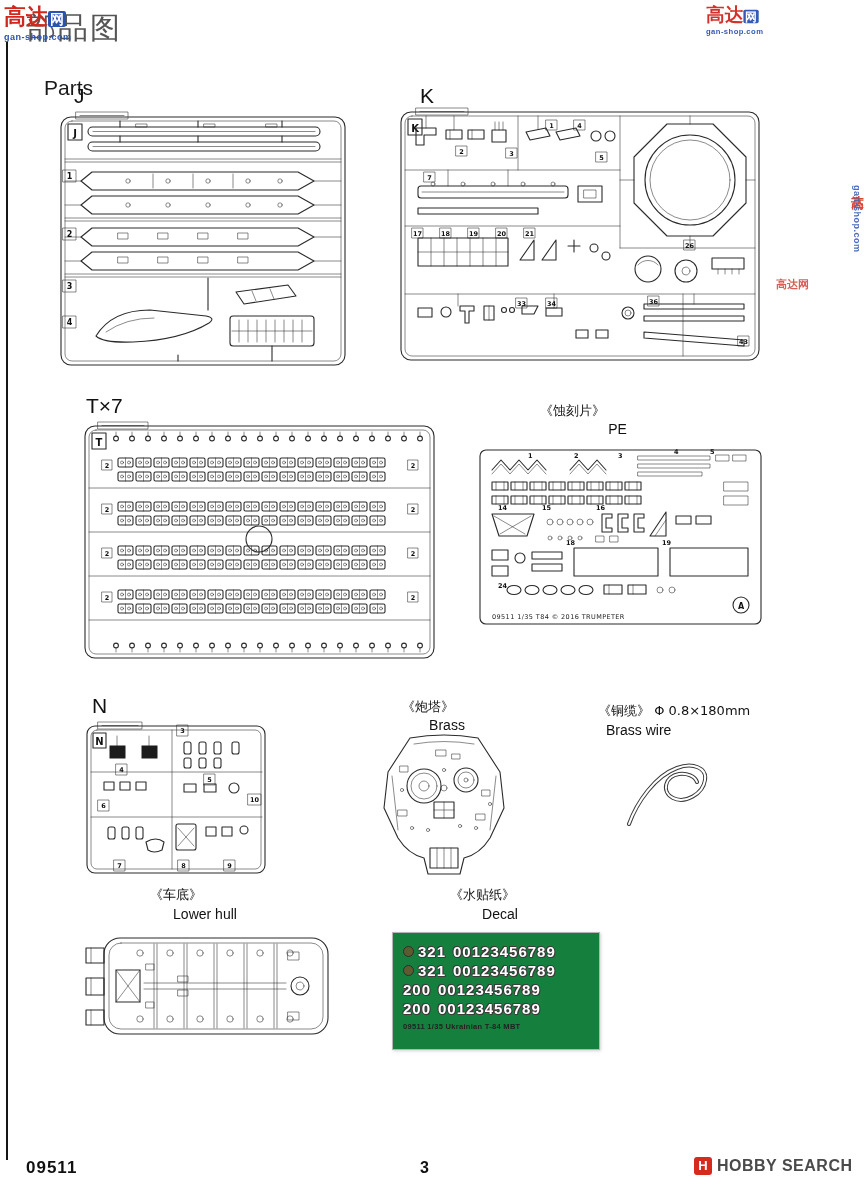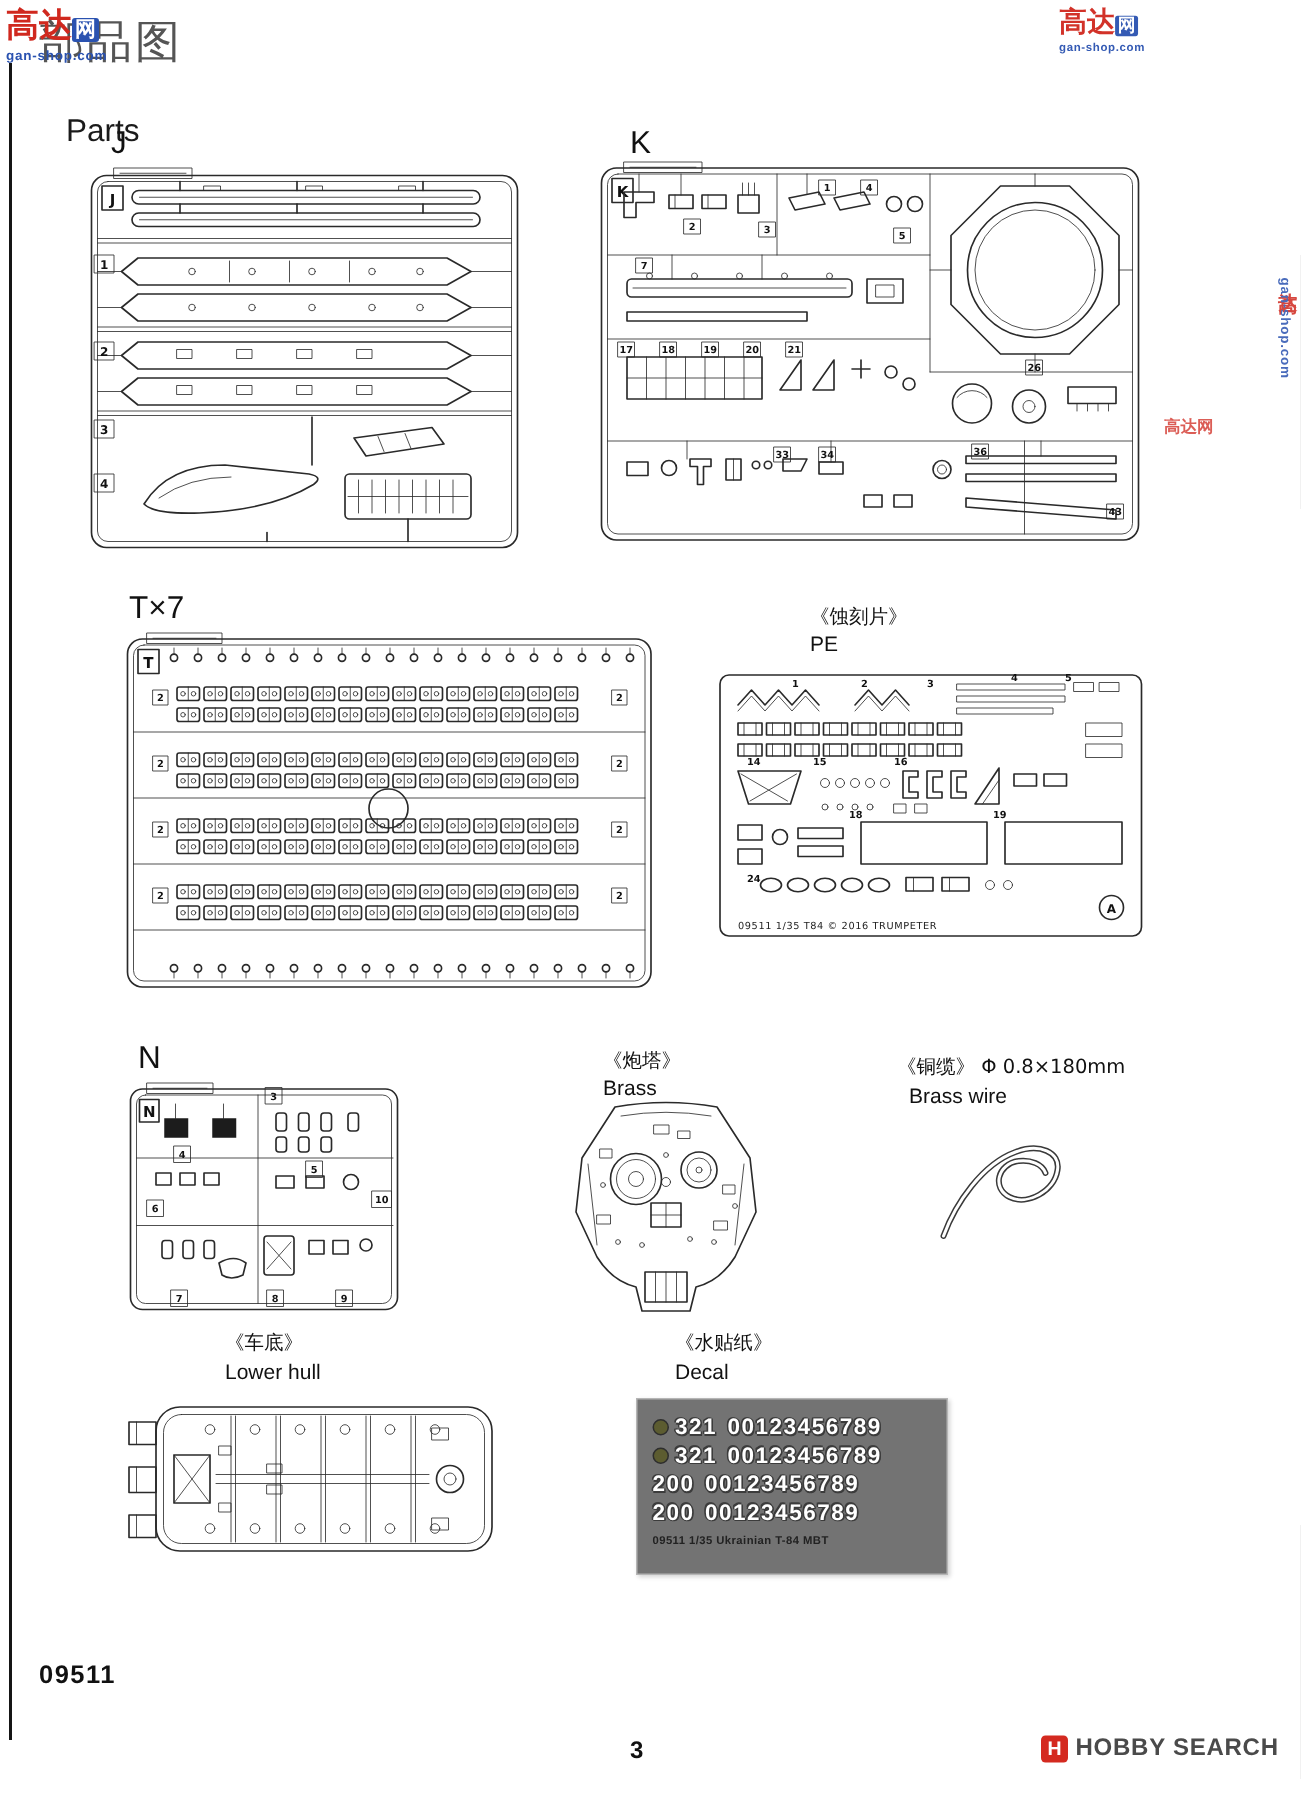--- a/index.html
+++ b/index.html
@@ -6,53 +6,53 @@
   .page{position:relative;width:867px;height:1200px;background:#ffffff;overflow:hidden;
         font-family:"Liberation Sans",sans-serif;color:#111;}
   .abs{position:absolute;}
   
   .scan-edge{position:absolute;left:6px;top:42px;width:2px;height:1118px;background:#151515;}
   
   .hdr-cn{position:absolute;left:26px;top:8px;font:400 30px "DejaVu Sans",sans-serif;color:#555;letter-spacing:2px;}
   .hdr-en{position:absolute;left:44px;top:48px;font:400 21px "Liberation Sans",sans-serif;color:#1a1a1a;margin-top:28px;}
   .sec-label{position:absolute;font:400 21px "Liberation Sans",sans-serif;color:#111;}
   .cn-label{position:absolute;font:400 13px "DejaVu Sans",sans-serif;color:#111;}
-  .en-label{position:absolute;font:400 14px "Liberation Sans",sans-serif;color:#111;}
+  .en-label{position:absolute;font:400 14px "Liberation Sans",sans-serif;color:#111;text-align:center;}
   
   .wm{position:absolute;z-index:6;line-height:1.05;}
   .wm .cn-main{color:#d0281e;font:900 22px "DejaVu Sans",sans-serif;}
   .wm .cn-badge{color:#fff;background:#2a52b0;font:900 14px "DejaVu Sans",sans-serif;padding:0 2px;border-radius:2px;}
   .wm .domain{display:block;color:#2a52b0;font:700 9px "Liberation Sans",sans-serif;letter-spacing:0.5px;}
   .wm-tr{transform:scale(0.85);transform-origin:top left;opacity:0.95;}
   .wm-side{writing-mode:vertical-rl;text-orientation:upright;opacity:0.85;}
   .wm-side .cn-main{font-size:13px;}
   .wm-side .domain{writing-mode:vertical-rl;text-orientation:mixed;display:inline;}
   .wm-mid{color:#d0281e;font:900 11px "DejaVu Sans",sans-serif;opacity:0.75;margin-top:17px;}
   
   svg{overflow:visible;}
   .ln{fill:none;stroke:#2a2a2a;stroke-width:1.1;stroke-linejoin:round;stroke-linecap:round;}
   .lnt{fill:none;stroke:#2a2a2a;stroke-width:0.55;stroke-linejoin:round;stroke-linecap:round;}
   .dark{fill:#1c1c1c;stroke:#1c1c1c;}
   text.tag{font:700 10px "DejaVu Sans",sans-serif;fill:#111;stroke:none;}
   text.tag-sm{font:700 8px "DejaVu Sans",sans-serif;fill:#111;stroke:none;}
   text.tiny{font:700 6.5px "DejaVu Sans",sans-serif;fill:#111;stroke:none;}
   text.imprint{font:400 6.5px "DejaVu Sans",sans-serif;fill:#222;stroke:none;letter-spacing:0.4px;}
   
-  .decal-sheet{width:208px;height:118px;background:#737373;border:1px solid #b5b5b5;
-               padding:9px 0 0 10px;box-sizing:border-box;box-shadow:1px 1px 3px rgba(0,0,0,.18);margin-left:32px;}
+  .decal-sheet{width:208px;height:118px;background:#15803d;border:1px solid #b5b5b5;
+               padding:9px 0 0 10px;box-sizing:border-box;box-shadow:1px 1px 3px rgba(0,0,0,.18);}
   .decal-row{display:flex;align-items:center;gap:4px;height:19px;
              font:700 15px "Liberation Sans",sans-serif;color:#fff;letter-spacing:1px;
              text-shadow:-1px 0 0 #3c3c3c,1px 0 0 #3c3c3c,0 -1px 0 #3c3c3c,0 1px 0 #3c3c3c,1px 1px 0 #3c3c3c,-1px -1px 0 #3c3c3c;}
   .decal-digits{margin-left:3px;}
   .decal-emblem{display:inline-block;width:11px;height:11px;border-radius:50%;
                 background:#5c5c30;border:1px solid #2e2e2e;box-sizing:border-box;}
   .decal-imprint{margin-top:4px;font:700 7.5px "Liberation Sans",sans-serif;color:#222;
                  letter-spacing:0.3px;text-shadow:none;}
   
-  .foot-kit{position:absolute;left:26px;top:1107px;font:700 17px "Liberation Sans",sans-serif;letter-spacing:1px;}
+  .foot-kit{position:absolute;left:26px;top:1158px;font:700 17px "Liberation Sans",sans-serif;letter-spacing:1px;}
   .foot-page{position:absolute;left:420px;top:1159px;font:700 16px "Liberation Sans",sans-serif;}
   .brand{position:absolute;left:694px;top:1157px;display:flex;align-items:center;gap:5px;}
   .brand-icon{width:18px;height:18px;background:#d42a20;border-radius:3px;color:#fff;
               font:900 13px/18px "Liberation Sans",sans-serif;text-align:center;}
   .brand-text{font:900 16px "Liberation Sans",sans-serif;color:#4a4a4a;letter-spacing:0.5px;}
 </style>
 </head>
 <body>
 
 <div class="page">

